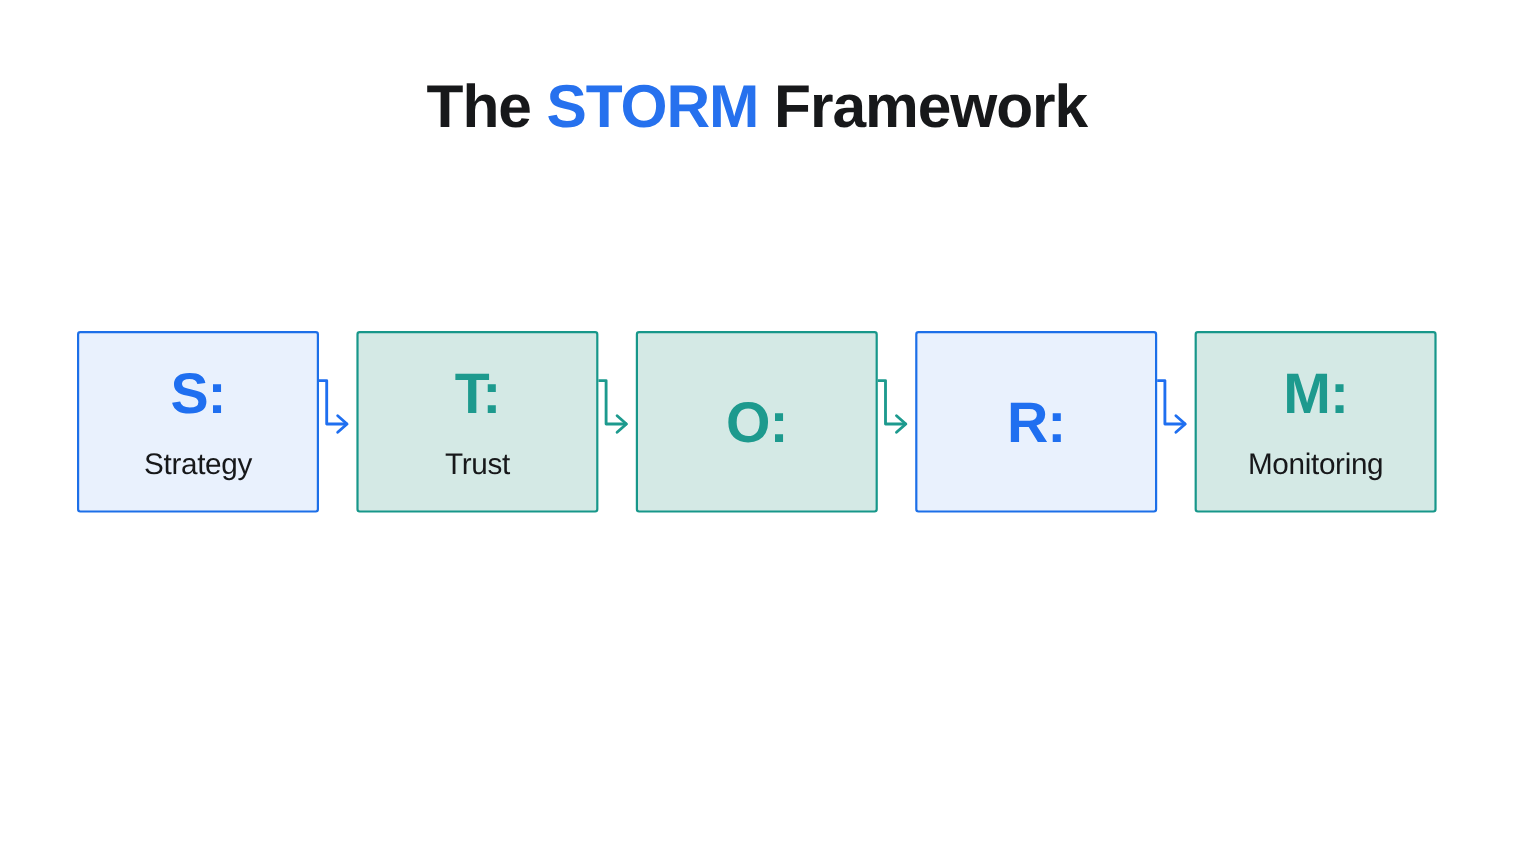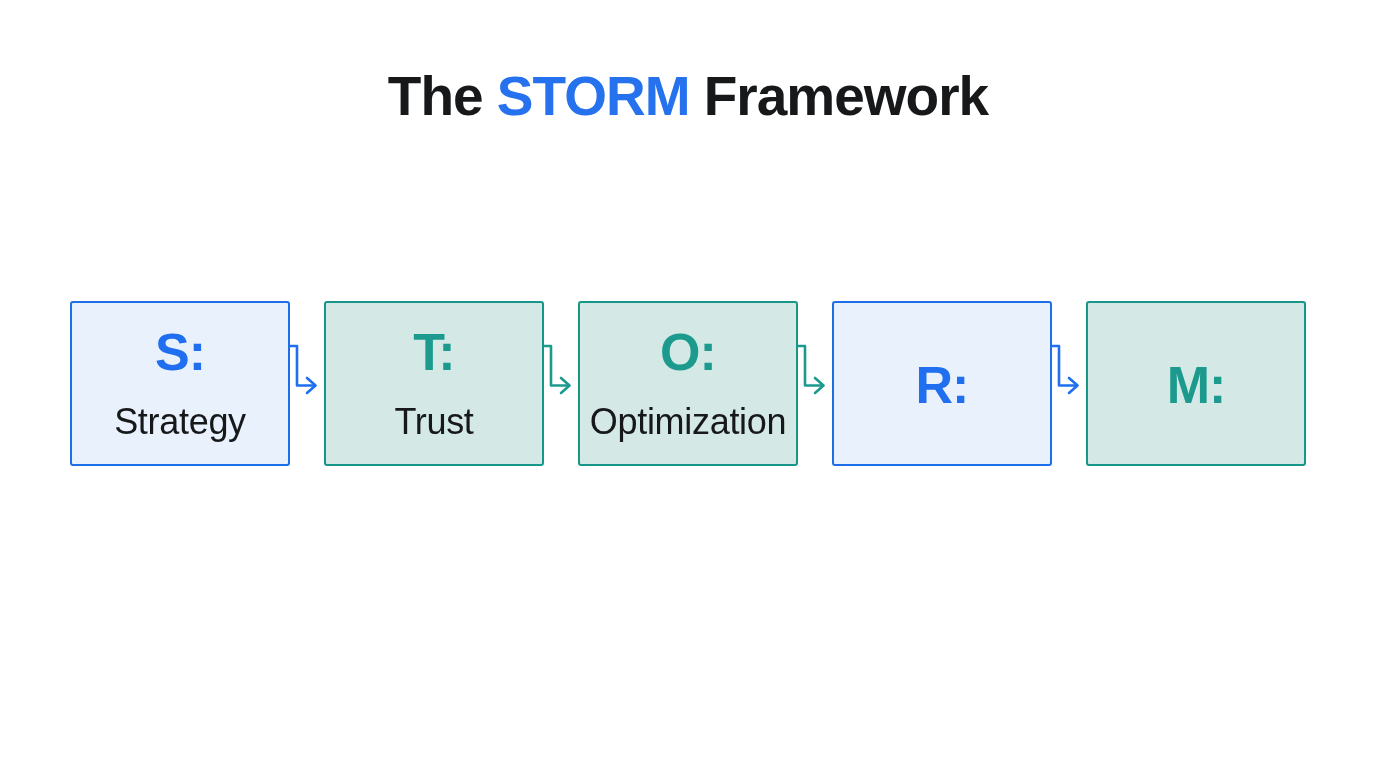--- a/index.html
+++ b/index.html
@@ -61,21 +61,21 @@
   .node .letter{
     font-size: 52px;
     font-weight: 700;
     line-height: 1.0;
     letter-spacing: -1px;
   }
   .node.theme-blue .letter{ color: var(--blue); }
   .node.theme-teal .letter{ color: var(--teal); }
   .node .label{
     margin-top: 23px;
-    font-size: 36px;
+    font-size: 27px;
     font-weight: 400;
     color: var(--ink);
     letter-spacing: -0.3px;
   }
   .connector{
     width: 34px;
     height: 165px;
     flex: 0 0 auto;
   }
   .connector svg{ display:block; width:34px; height:165px; }
@@ -114,21 +114,20 @@
 
   <div class="connector theme-teal">
     <svg viewBox="0 0 34 165">
       <path d="M 0 45 L 7 45 L 7 84.5 L 25 84.5"></path>
       <path d="M 17 77 L 25.5 84.5 L 17 92"></path>
     </svg>
   </div>
 
   <div class="node theme-teal">
     <div class="letter">O:</div>
-    <div class="label">Optimization</div>
   </div>
 
   <div class="connector theme-teal">
     <svg viewBox="0 0 34 165">
       <path d="M 0 45 L 7 45 L 7 84.5 L 25 84.5"></path>
       <path d="M 17 77 L 25.5 84.5 L 17 92"></path>
     </svg>
   </div>
 
   <div class="node theme-blue">
@@ -137,15 +136,16 @@
 
   <div class="connector theme-blue">
     <svg viewBox="0 0 34 165">
       <path d="M 0 45 L 7 45 L 7 84.5 L 25 84.5"></path>
       <path d="M 17 77 L 25.5 84.5 L 17 92"></path>
     </svg>
   </div>
 
   <div class="node theme-teal">
     <div class="letter">M:</div>
+    <div class="label">Monitoring</div>
   </div>
 
 </div>
 
 </body></html>

